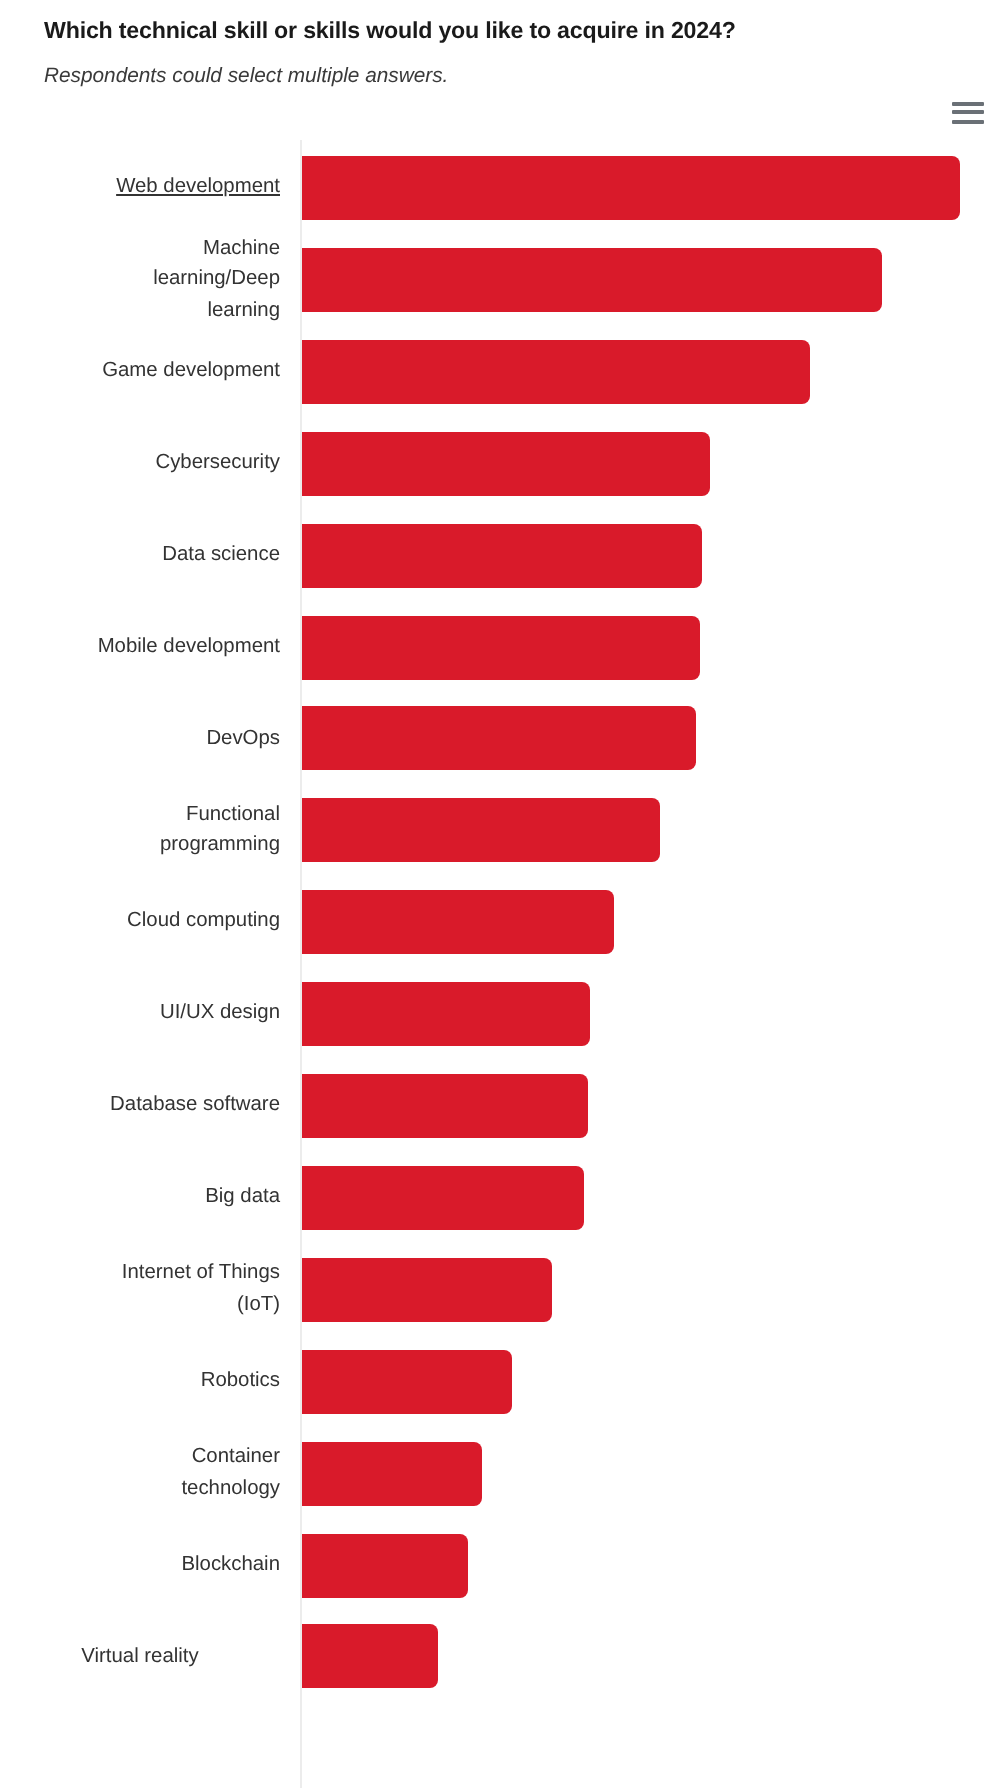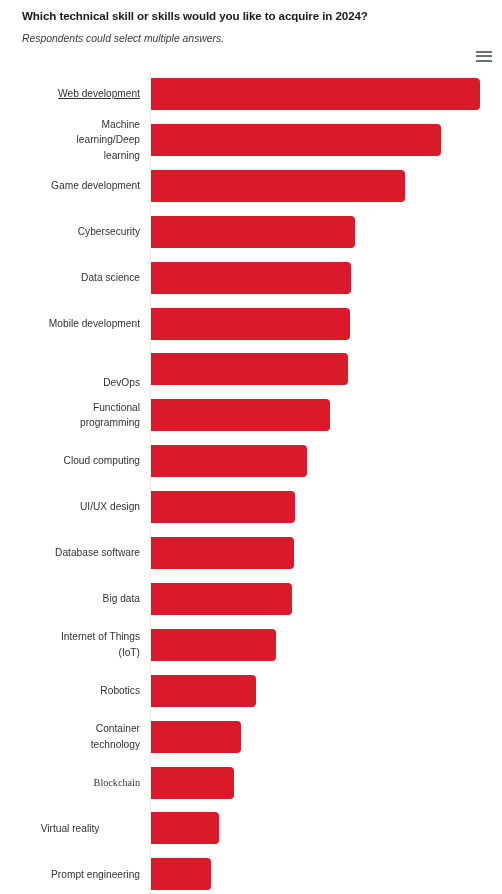--- a/index.html
+++ b/index.html
@@ -145,21 +145,21 @@
       </div>
       <div class="row" style="top: 191.6px; height: 32px;">
         <div class="row-label" style="top: 8.25px;">Data science</div>
         <div class="row-bar" title="Data science: 21.1%" style="width: 200px; background: rgb(217, 26, 42);"></div>
       </div>
       <div class="row" style="top: 237.5px; height: 32px;">
         <div class="row-label" style="top: 8.25px;">Mobile development</div>
         <div class="row-bar" title="Mobile development: 21%" style="width: 199px; background: rgb(217, 26, 42);"></div>
       </div>
       <div class="row" style="top: 283.4px; height: 32px;">
-        <div class="row-label" style="top: 22px;">DevOps</div>
+        <div class="row-label" style="top: 9px;">DevOps</div>
         <div class="row-bar" title="DevOps: 20.8%" style="width: 197px; background: rgb(217, 26, 42);"></div>
       </div>
       <div class="row" style="top: 375.2px; height: 32px;">
         <div class="row-label" style="top: 8.25px;">Cloud computing</div>
         <div class="row-bar" title="Cloud computing: 16.5%" style="width: 156px; background: rgb(217, 26, 42);"></div>
       </div>
       <div class="row" style="top: 329.3px; height: 32px;">
         <div class="row-label" style="top: 0.5px;">Functional
 programming</div>
         <div class="row-bar" title="Functional programming: 18.6%" style="width: 179px; background: rgb(217, 26, 42);"></div>
@@ -184,26 +184,22 @@
       <div class="row" style="top: 604.7px; height: 32px;">
         <div class="row-label" style="top: 8.25px;">Robotics</div>
         <div class="row-bar" title="Robotics: 11.7%" style="width: 105px; background: rgb(217, 26, 42);"></div>
       </div>
       <div class="row" style="top: 650.6px; height: 32px;">
         <div class="row-label" style="top: 0.5px;">Container
 technology</div>
         <div class="row-bar" title="Container technology: 10.3%" style="width: 90px; background: rgb(217, 26, 42);"></div>
       </div>
       <div class="row" style="top: 696.5px; height: 32px;">
-        <div class="row-label" style="top: 8.25px; font-family: Liberation Serif, serif;">Blockchain</div>
+        <div class="row-label" style="top: 8.25px;">Blockchain</div>
         <div class="row-bar" title="Blockchain: 9.7%" style="width: 83px; background: rgb(217, 26, 42);"></div>
       </div>
       <div class="row" style="top: 742.4px; height: 32px;">
         <div class="row-label" style="top: 8.25px; text-align: center;">Virtual reality</div>
         <div class="row-bar" title="Virtual reality: 8.3%" style="width: 68px; background: rgb(217, 26, 42);"></div>
       </div>
-      <div class="row" style="top: 788.3px; height: 32px;">
-        <div class="row-label" style="top: 8.25px;">Prompt engineering</div>
-        <div class="row-bar" title="Prompt engineering: 7.7%" style="width: 60px; background: rgb(217, 26, 42);"></div>
-      </div>
     </div>
 
 </div>
 
 </body></html>

